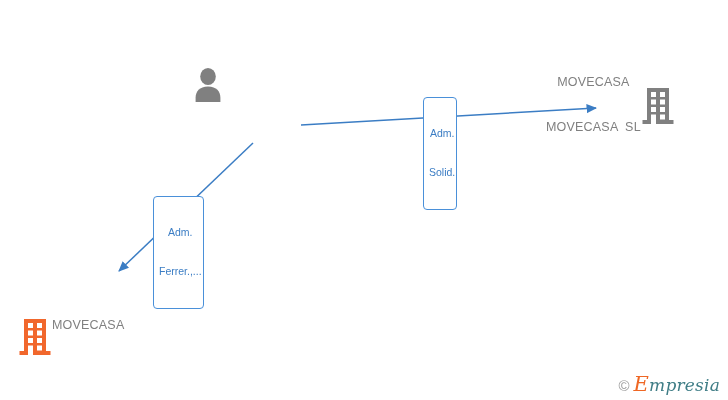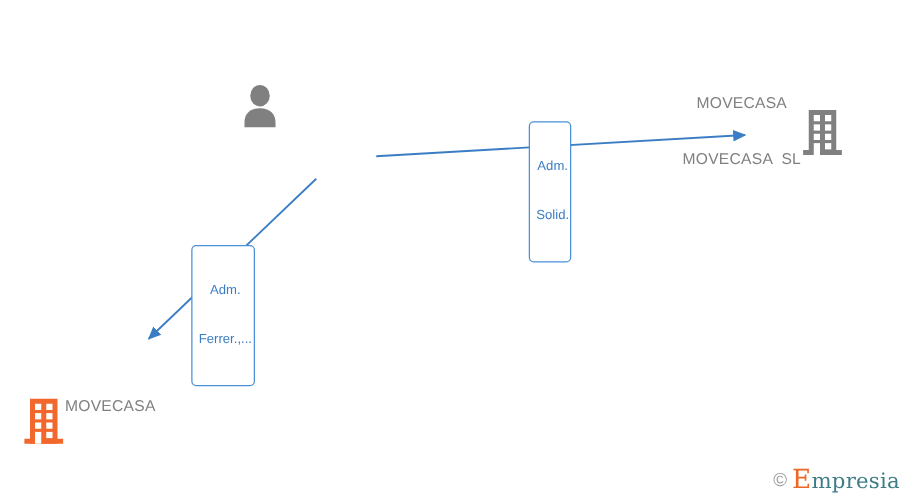--- a/index.html
+++ b/index.html
@@ -76,20 +76,21 @@
     gap: 4px;
     user-select: none;
   }
   #watermark .copy {
     color: #9a9a9a;
     font-size: 15px;
     line-height: 15px;
   }
   #watermark .brand {
     font-family: "DejaVu Serif", "Liberation Serif", serif;
+    font-style: italic;
     font-size: 17px;
     line-height: 17px;
     color: #3f7d86;
     letter-spacing: .2px;
   }
   #watermark .brand .cap {
     color: #ef6724;
     font-size: 21px;
   }
 </style>

